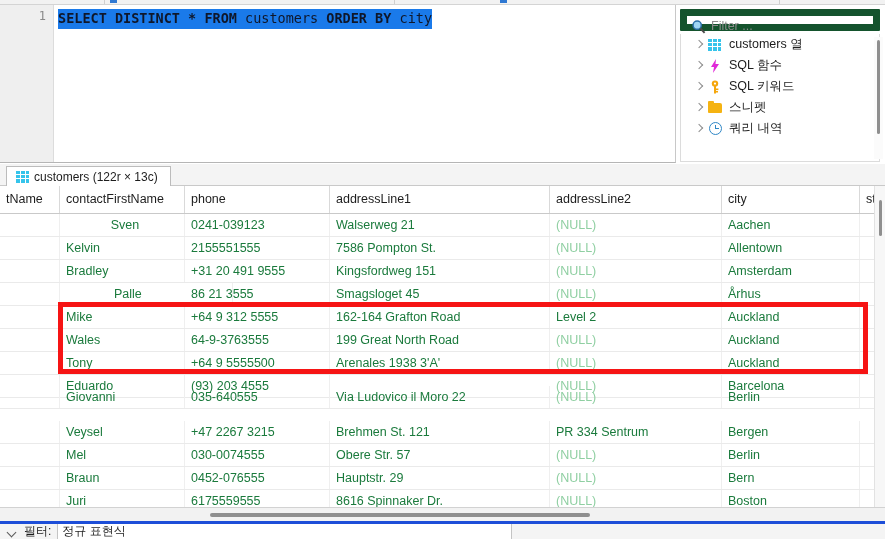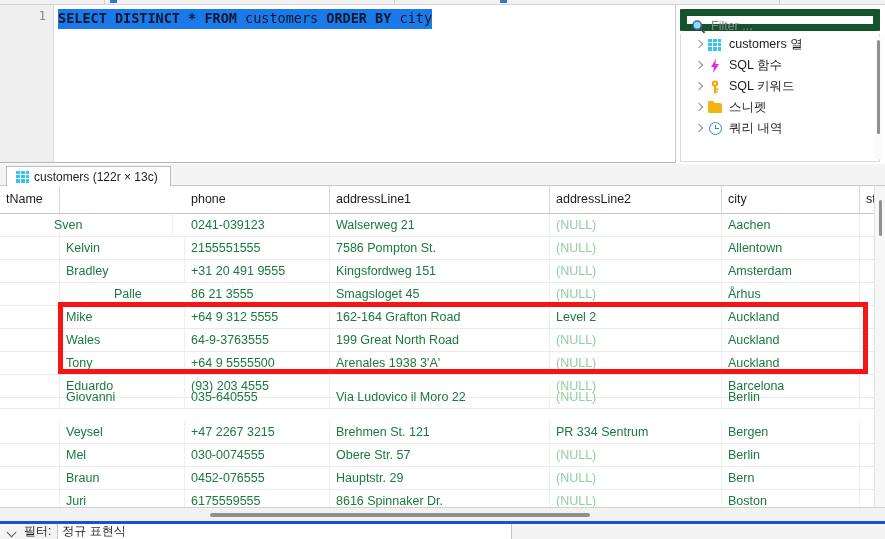--- a/index.html
+++ b/index.html
@@ -302,30 +302,31 @@
           <i style="left:8.5px;top:0;width:1px;height:12px;"></i>
         </span>
       </span>
       <span>customers (122r × 13c)</span>
     </div>
   </div>
 
   <div class="grid">
     <div class="grid-head" id="grid-head">
         <div class="hcell" style="left: 0px; width: 60px;">tName</div>
+        <div class="hcell" style="left: 60px; width: 125px;">contactFirstName</div>
         <div class="hcell" style="left: 185px; width: 145px;">phone</div>
         <div class="hcell" style="left: 330px; width: 220px;">addressLine1</div>
         <div class="hcell" style="left: 550px; width: 172px;">addressLine2</div>
         <div class="hcell" style="left: 722px; width: 138px;">city</div>
         <div class="hcell" style="left: 860px; width: 25px;">sta</div>
       </div>
     <div class="grid-body" id="grid-body">
         <div class="row" style="top: 0px;">
           <div class="cell blank" style="left: 0px; width: 60px;"></div>
-          <div class="cell" style="left: 48px; width: 125px;">Sven</div>
+          <div class="cell" style="left: 60px; width: 125px; text-align: center;">Sven</div>
           <div class="cell" style="left: 185px; width: 145px;">0241-039123</div>
           <div class="cell" style="left: 330px; width: 220px;">Walserweg 21</div>
           <div class="cell null" style="left: 550px; width: 172px;">(NULL)</div>
           <div class="cell" style="left: 722px; width: 138px;">Aachen</div>
           <div class="cell blank" style="left: 860px; width: 25px;"></div>
         </div>
         <div class="row" style="top: 23px;">
           <div class="cell blank" style="left: 0px; width: 60px;"></div>
           <div class="cell" style="left: 60px; width: 125px;">Kelvin</div>
           <div class="cell" style="left: 185px; width: 145px;">2155551555</div>

